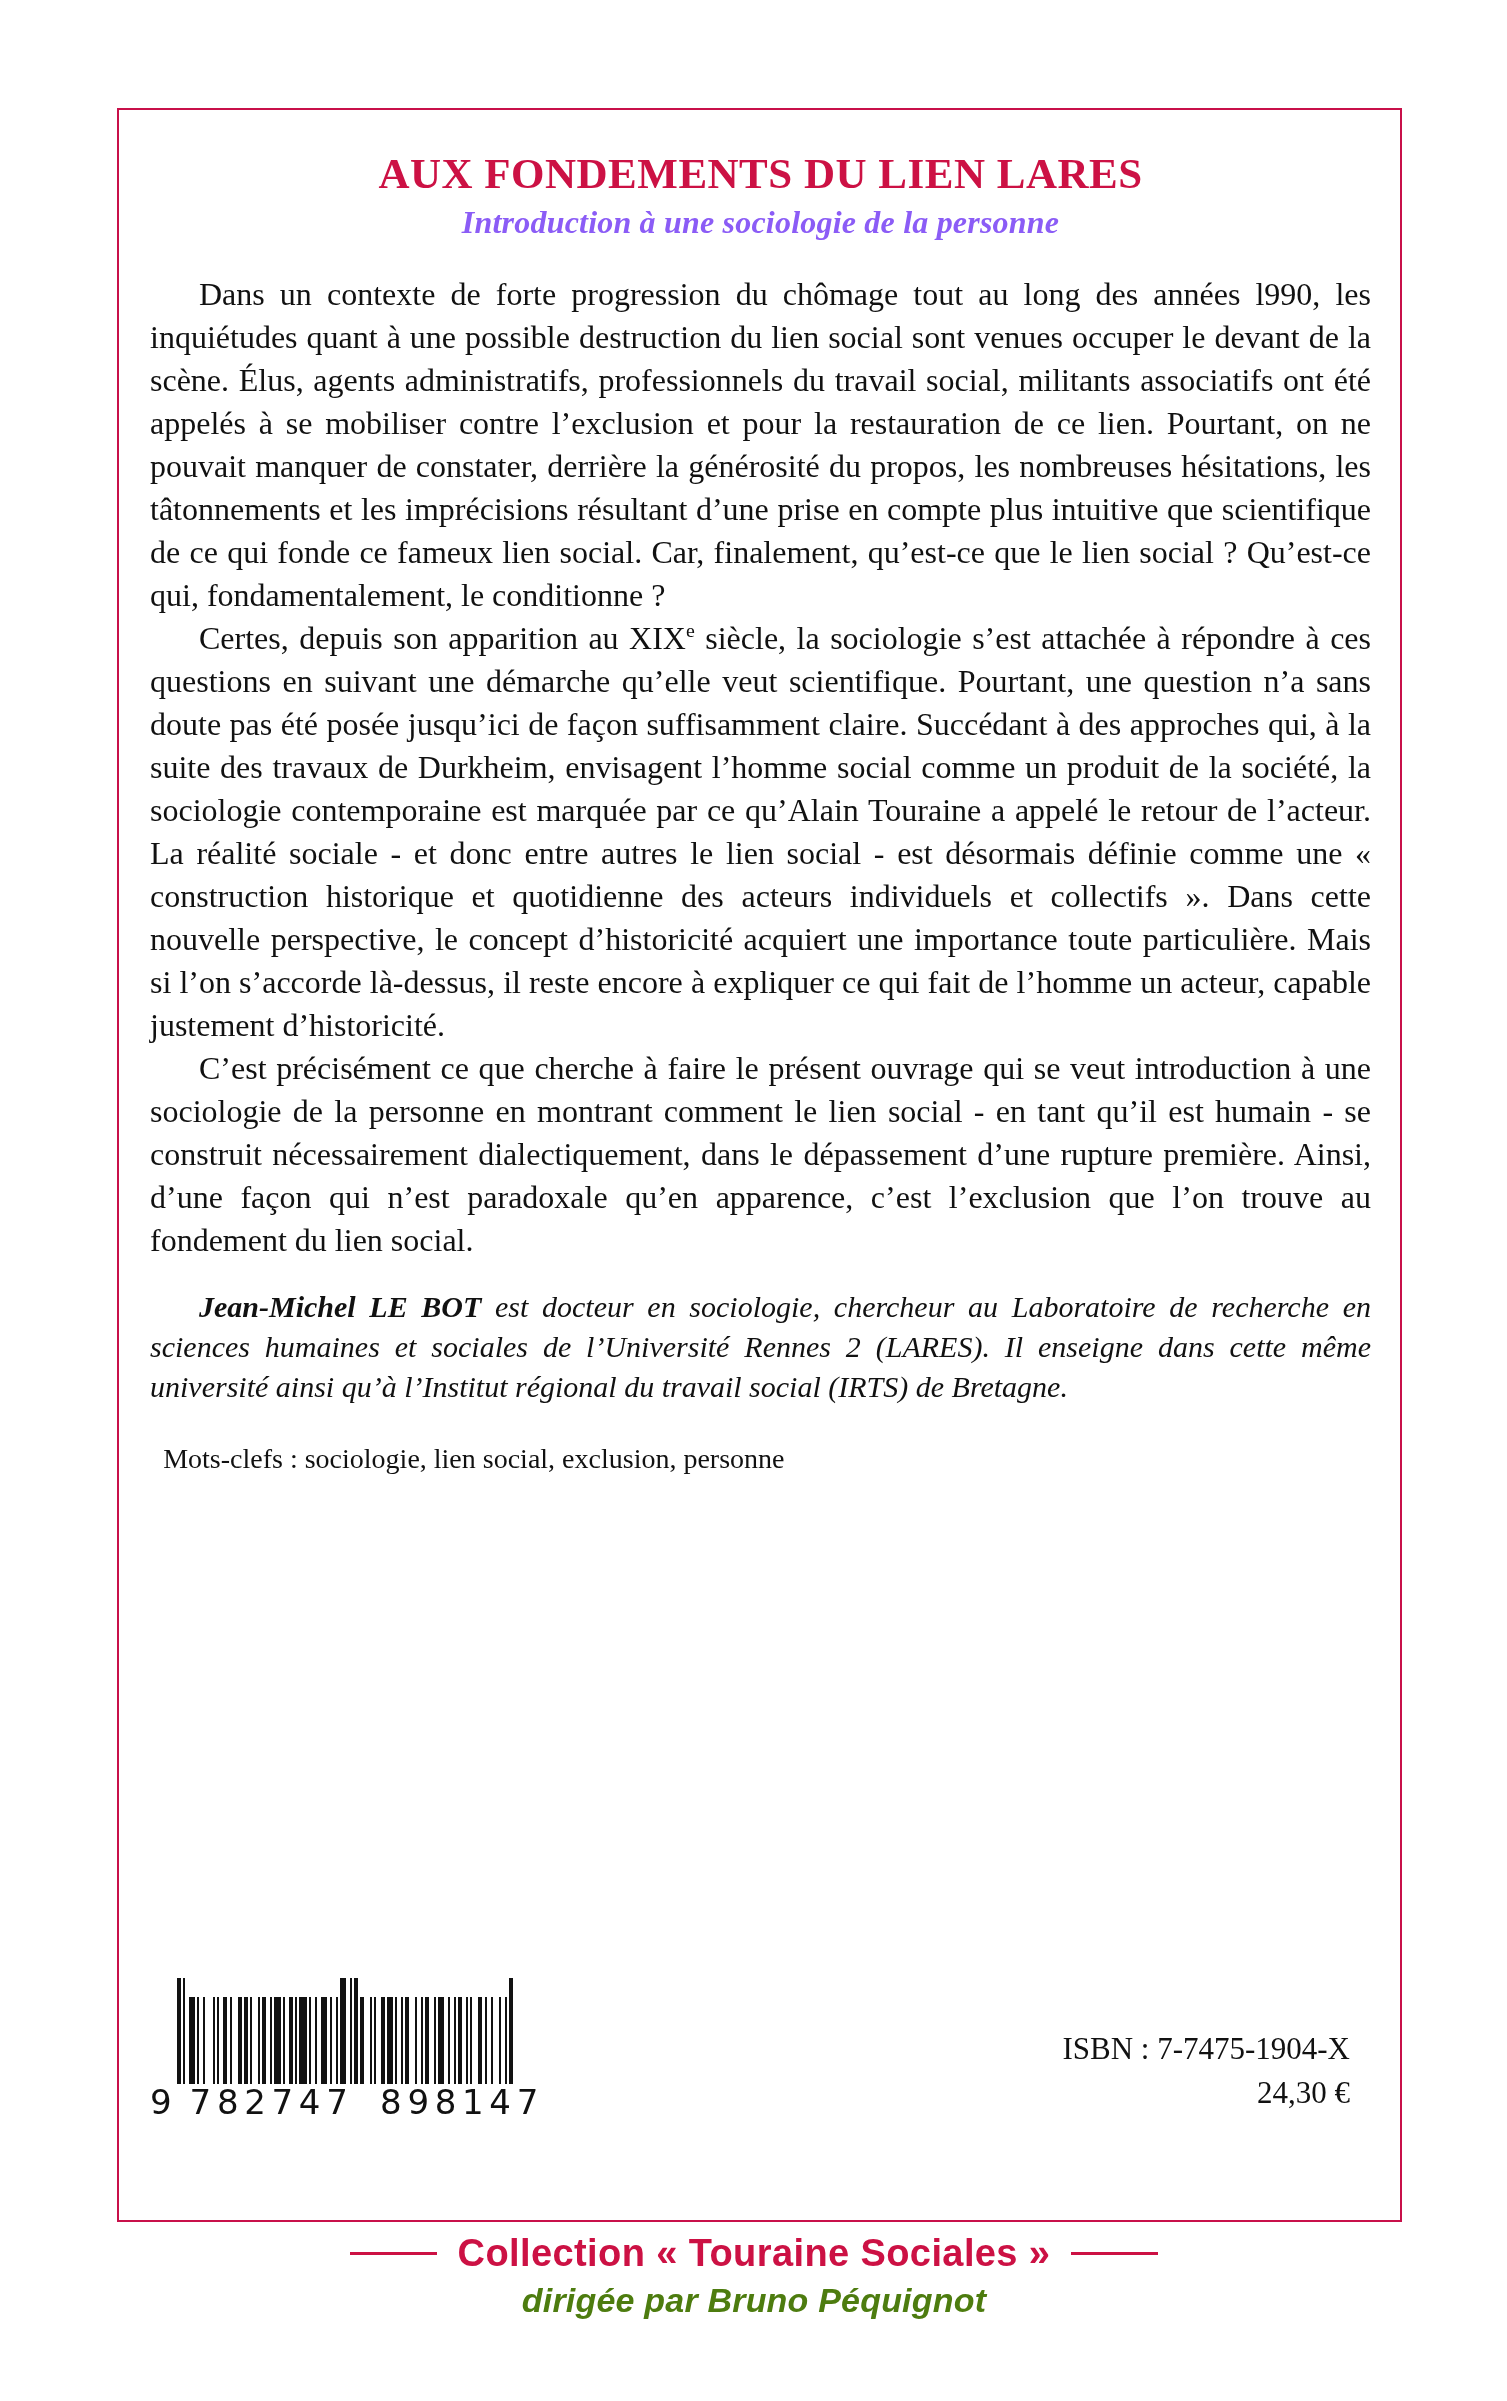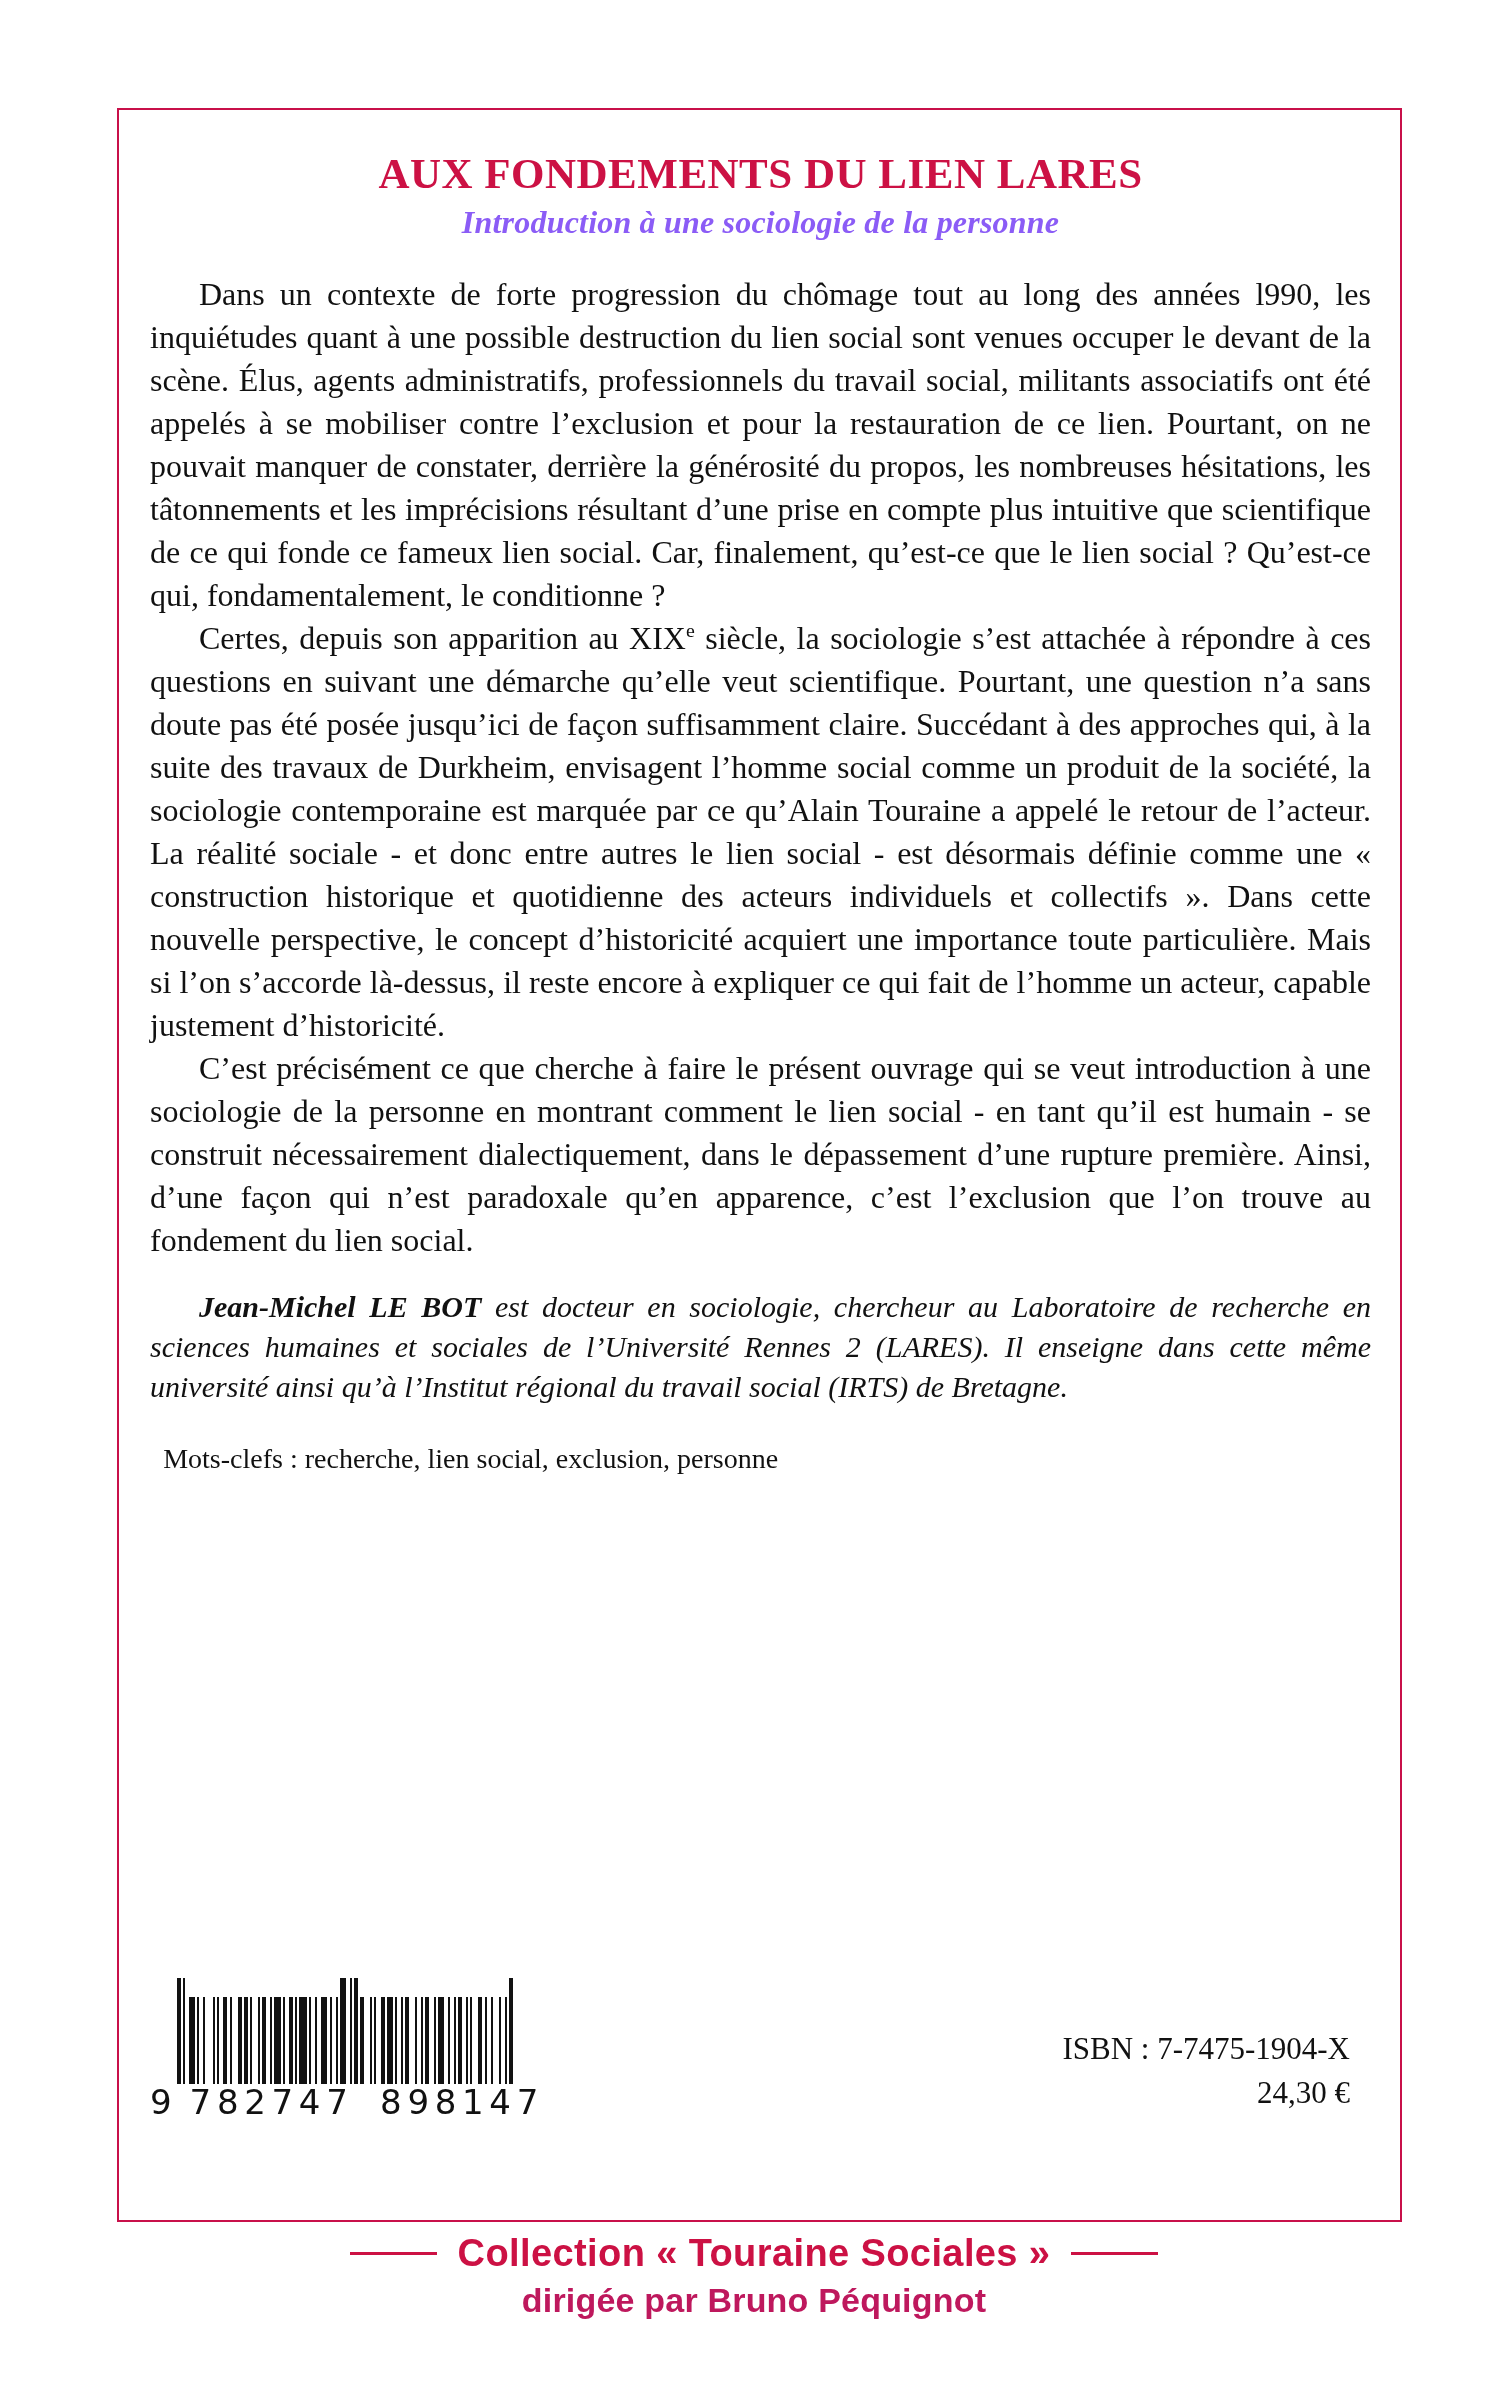--- a/index.html
+++ b/index.html
@@ -164,22 +164,23 @@
     background: #cc1144;
   }
   .collection {
     color: #cc1144;
     font-weight: bold;
     font-size: 38px;
     letter-spacing: 0.4px;
     white-space: nowrap;
   }
   .directed {
-    color: #be185d;
-    font-weight: bold;
+    color: #4d7c0f;
+    font-weight: bold;
+    font-style: italic;
     font-size: 34px;
     margin-top: 5.7px;
     letter-spacing: 0.2px;
   }
 </style>
 </head>
 <body>
 
 <div class="page">
 
@@ -191,21 +192,21 @@
     <h2 class="subtitle">Introduction à une sociologie de la personne</h2>
 
     <p class="body-text">Dans un contexte de forte progression du chômage tout au long des années l990, les inquiétudes quant à une possible destruction du lien social sont venues occuper le devant de la scène. Élus, agents administratifs, professionnels du travail social, militants associatifs ont été appelés à se mobiliser contre l’exclusion et pour la restauration de ce lien. Pourtant, on ne pouvait manquer de constater, derrière la générosité du propos, les nombreuses hésitations, les tâtonnements et les imprécisions résultant d’une prise en compte plus intuitive que scientifique de ce qui fonde ce fameux lien social. Car, finalement, qu’est-ce que le lien social ? Qu’est-ce qui, fondamentalement, le conditionne ?</p>
 
     <p class="body-text"><span>Certes, depuis son apparition au XIX</span><sup>e</sup><span> siècle, la sociologie s’est attachée à répondre à ces questions en suivant une démarche qu’elle veut scientifique. Pourtant, une question n’a sans doute pas été posée jusqu’ici de façon suffisamment claire. Succédant à des approches qui, à la suite des travaux de Durkheim, envisagent l’homme social comme un produit de la société, la sociologie contemporaine est marquée par ce qu’Alain Touraine a appelé le retour de l’acteur. La réalité sociale - et donc entre autres le lien social - est désormais définie comme une « construction historique et quotidienne des acteurs individuels et collectifs ». Dans cette nouvelle perspective, le concept d’historicité acquiert une importance toute particulière. Mais si l’on s’accorde là-dessus, il reste encore à expliquer ce qui fait de l’homme un acteur, capable justement d’historicité.</span></p>
 
     <p class="body-text">C’est précisément ce que cherche à faire le présent ouvrage qui se veut introduction à une sociologie de la personne en montrant comment le lien social - en tant qu’il est humain - se construit nécessairement dialectiquement, dans le dépassement d’une rupture première. Ainsi, d’une façon qui n’est paradoxale qu’en apparence, c’est l’exclusion que l’on trouve au fondement du lien social.</p>
 
     <p class="bio"><span class="author">Jean-Michel LE BOT</span><span> est docteur en sociologie, chercheur au Laboratoire de recherche en sciences humaines et sociales de l’Université Rennes 2 (LARES). Il enseigne dans cette même université ainsi qu’à l’Institut régional du travail social (IRTS) de Bretagne.</span></p>
 
-    <p class="keywords">Mots-clefs : recherche, lien social, exclusion, personne</p>
+    <p class="keywords">Mots-clefs : sociologie, lien social, exclusion, personne</p>
   </div>
 
   <div class="bottom-row">
 
     <div class="barcode-block">
       <div class="barcode-bars" id="barcode-bars">
           <span style="width: 4.9px; height: 106px;"></span>
           <span style="width: 2.5px; height: 106px; background: transparent;"></span>
           <span style="width: 2.5px; height: 106px;"></span>
           <span style="width: 4.9px; height: 87px; background: transparent;"></span>

